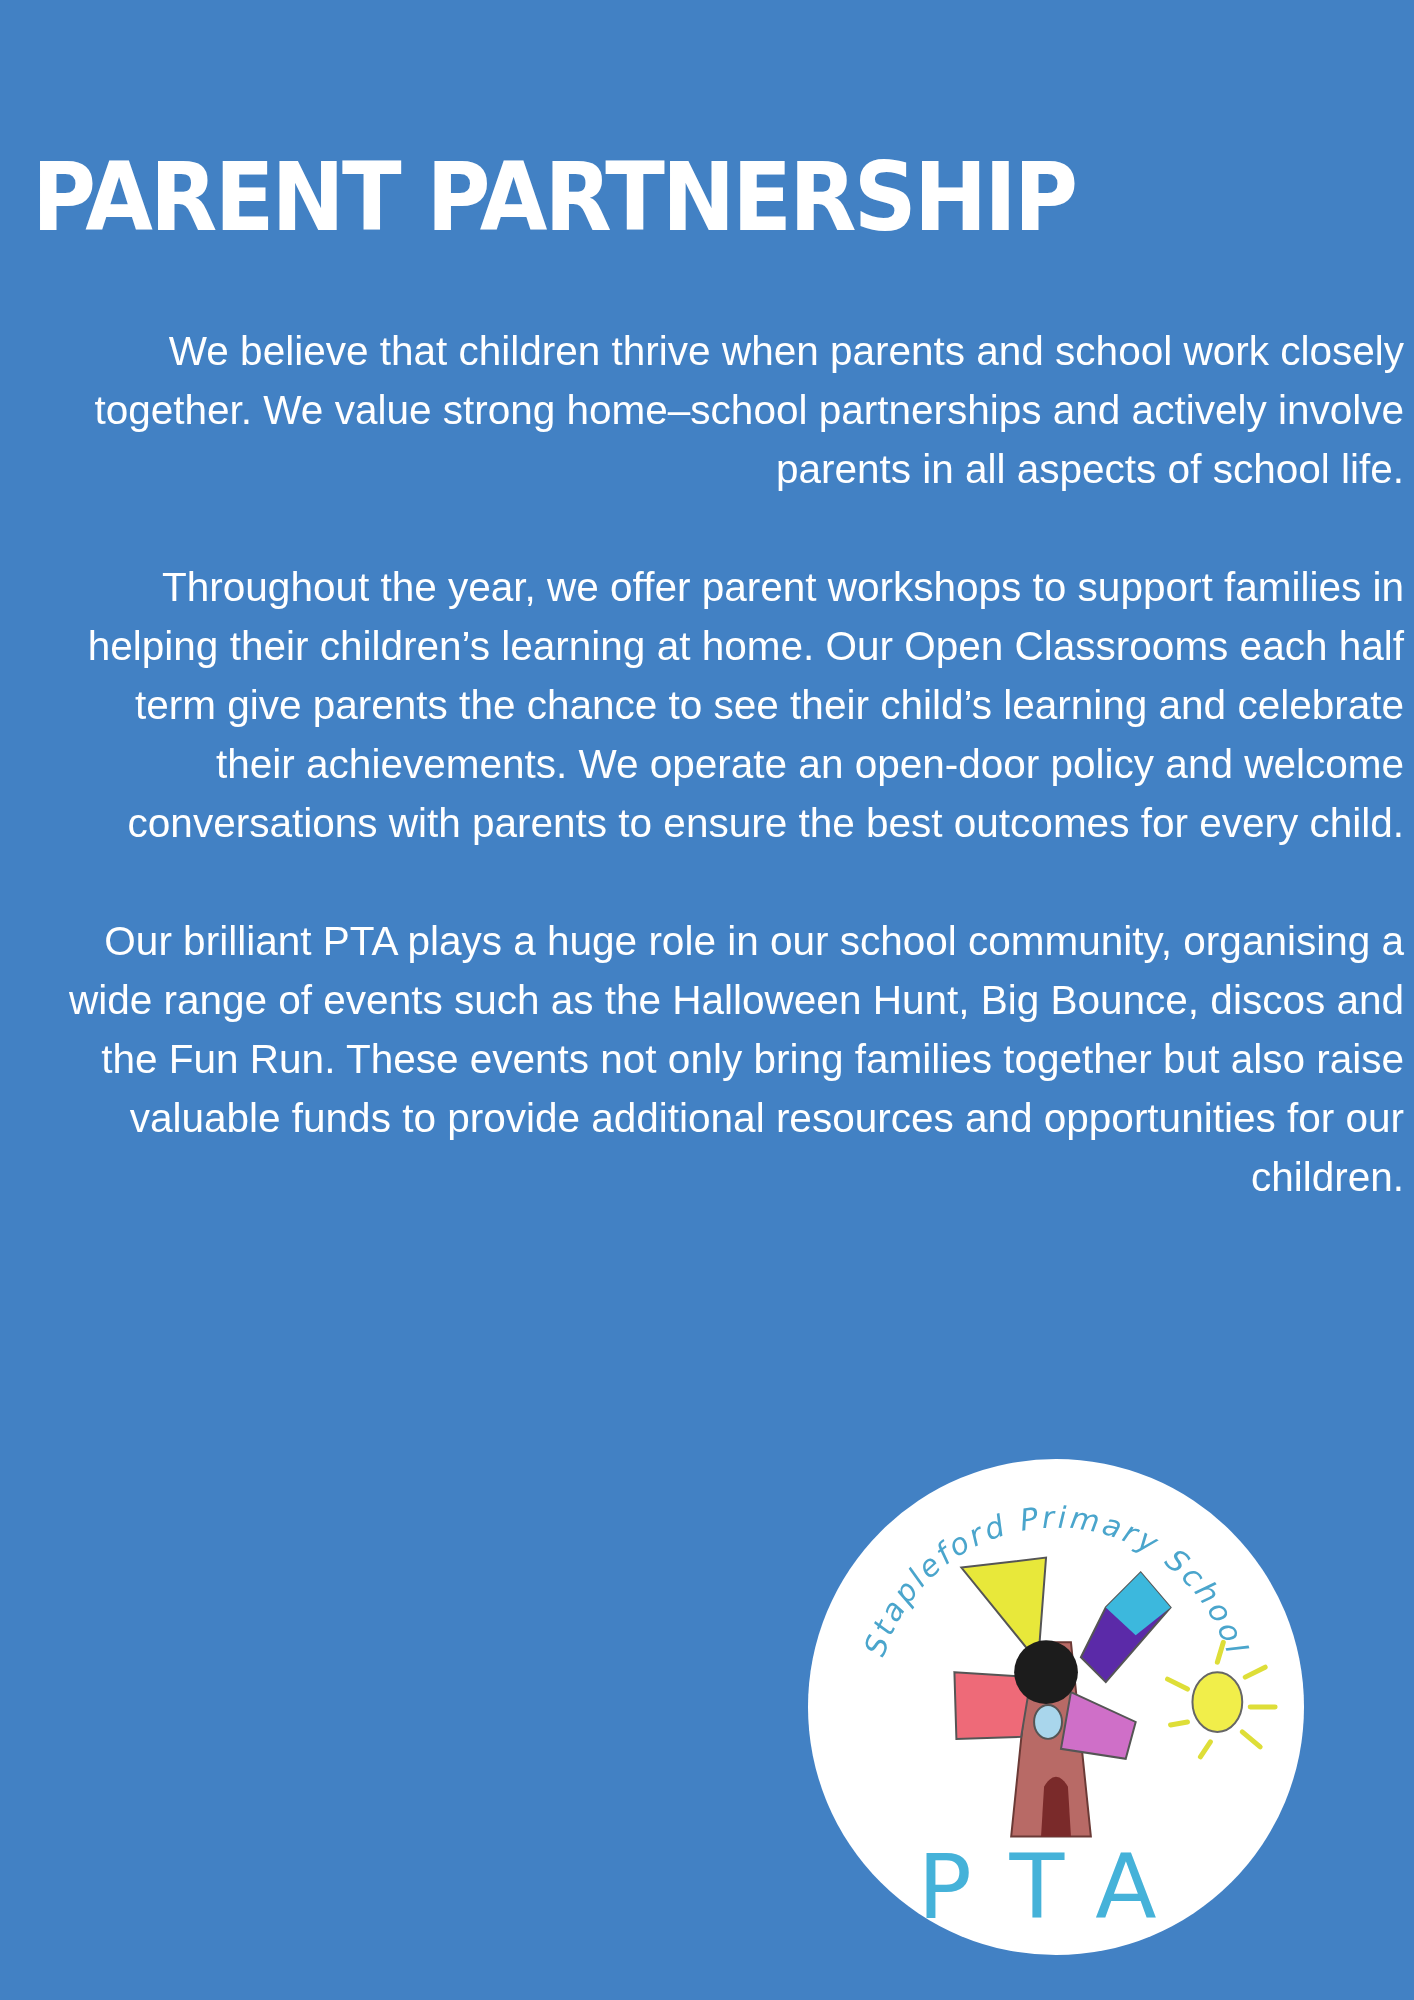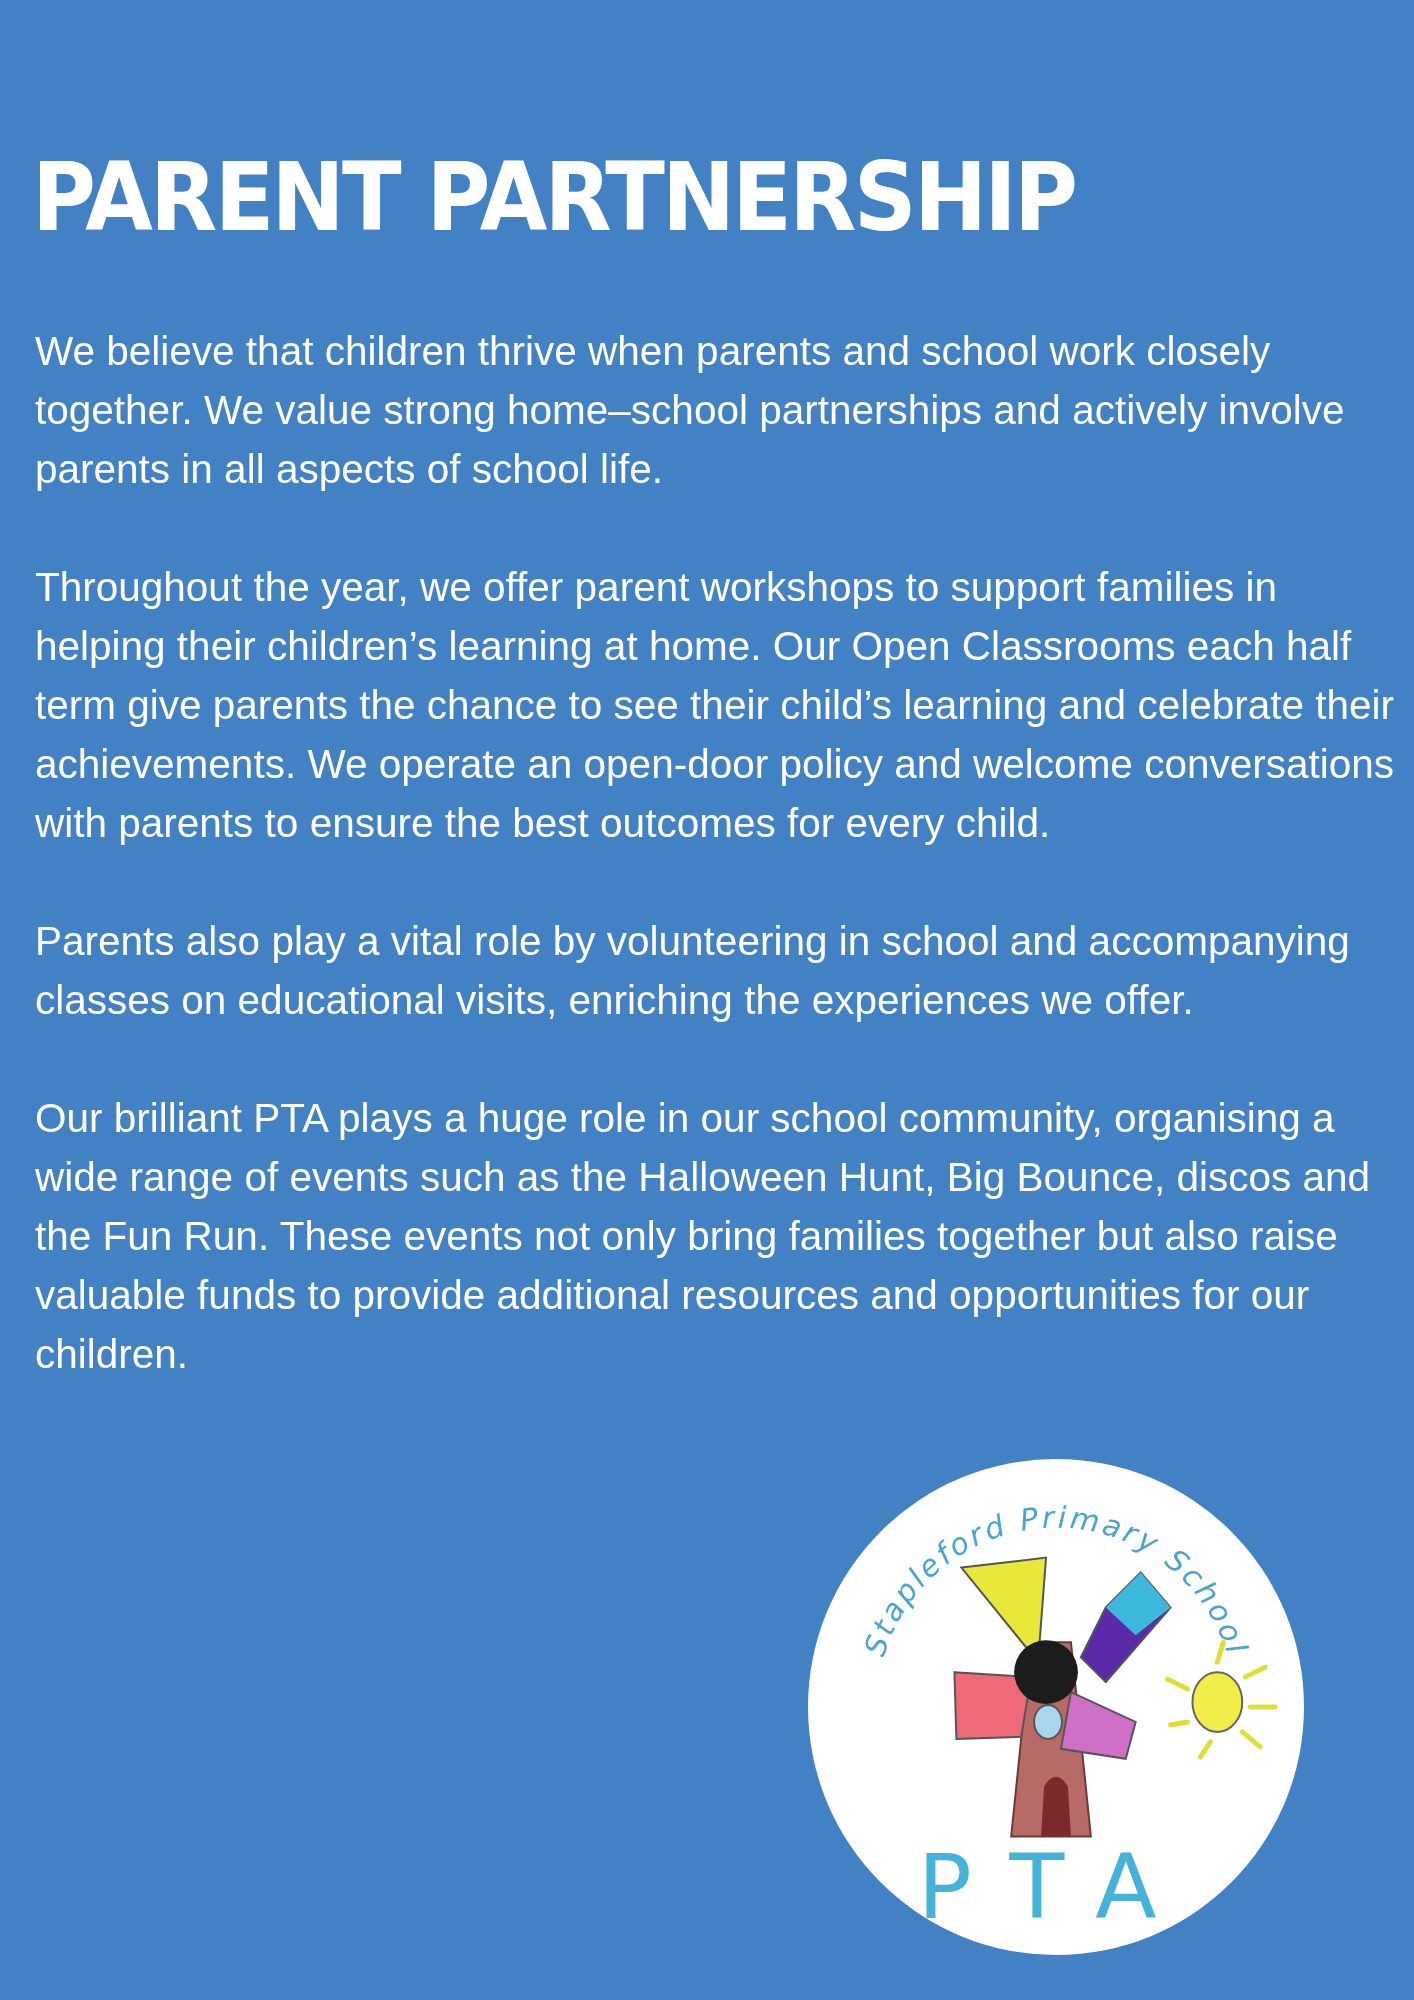--- a/index.html
+++ b/index.html
@@ -12,34 +12,33 @@
     position:absolute; left:32px; top:140px; margin:0;
     font-family:"DejaVu Sans", sans-serif; font-weight:bold;
     font-size:94px; line-height:115px; letter-spacing:-3px;
     transform:scaleX(0.93); transform-origin:left center;
     white-space:nowrap;
   }
   .body-text {
     position:absolute; left:34px; top:322px; width:1370px;
     font-size:40.5px; line-height:59px;
   }
-  .body-text p { margin:0 0 59px 1px; }
+  .body-text p { margin:0 0 59px 16px;text-align:right; }
   .logo {
     position:absolute; left:807px; top:1458px; width:498px; height:498px;
   }
 </style>
 </head>
 <body>
 
 <h1 class="title">PARENT PARTNERSHIP</h1>
 
 <div class="body-text">
   <p>We believe that children thrive when parents and school work closely together. We value strong home–school partnerships and actively involve parents in all aspects of school life.</p>
   <p>Throughout the year, we offer parent workshops to support families in helping their children’s learning at home. Our Open Classrooms each half term give parents the chance to see their child’s learning and celebrate their achievements. We operate an open-door policy and welcome conversations with parents to ensure the best outcomes for every child.</p>
-  <p>Parents also play a vital role by volunteering in school and accompanying classes on educational visits, enriching the experiences we offer.</p>
   <p>Our brilliant PTA plays a huge role in our school community, organising a wide range of events such as the Halloween Hunt, Big Bounce, discos and the Fun Run. These events not only bring families together but also raise valuable funds to provide additional resources and opportunities for our children.</p>
 </div>
 
 <svg class="logo" viewBox="0 0 500 500">
   <defs>
     <path id="arcpath" d="M 70 250 A 180 180 0 0 1 430 250"></path>
   </defs>
   <circle cx="250" cy="250" r="249" fill="#ffffff"></circle>
   <text font-family="DejaVu Sans, sans-serif" font-size="30" fill="#4aa5cc" font-style="italic" letter-spacing="3">
     <textPath href="#arcpath" startOffset="50%" text-anchor="middle">Stapleford Primary School</textPath>

